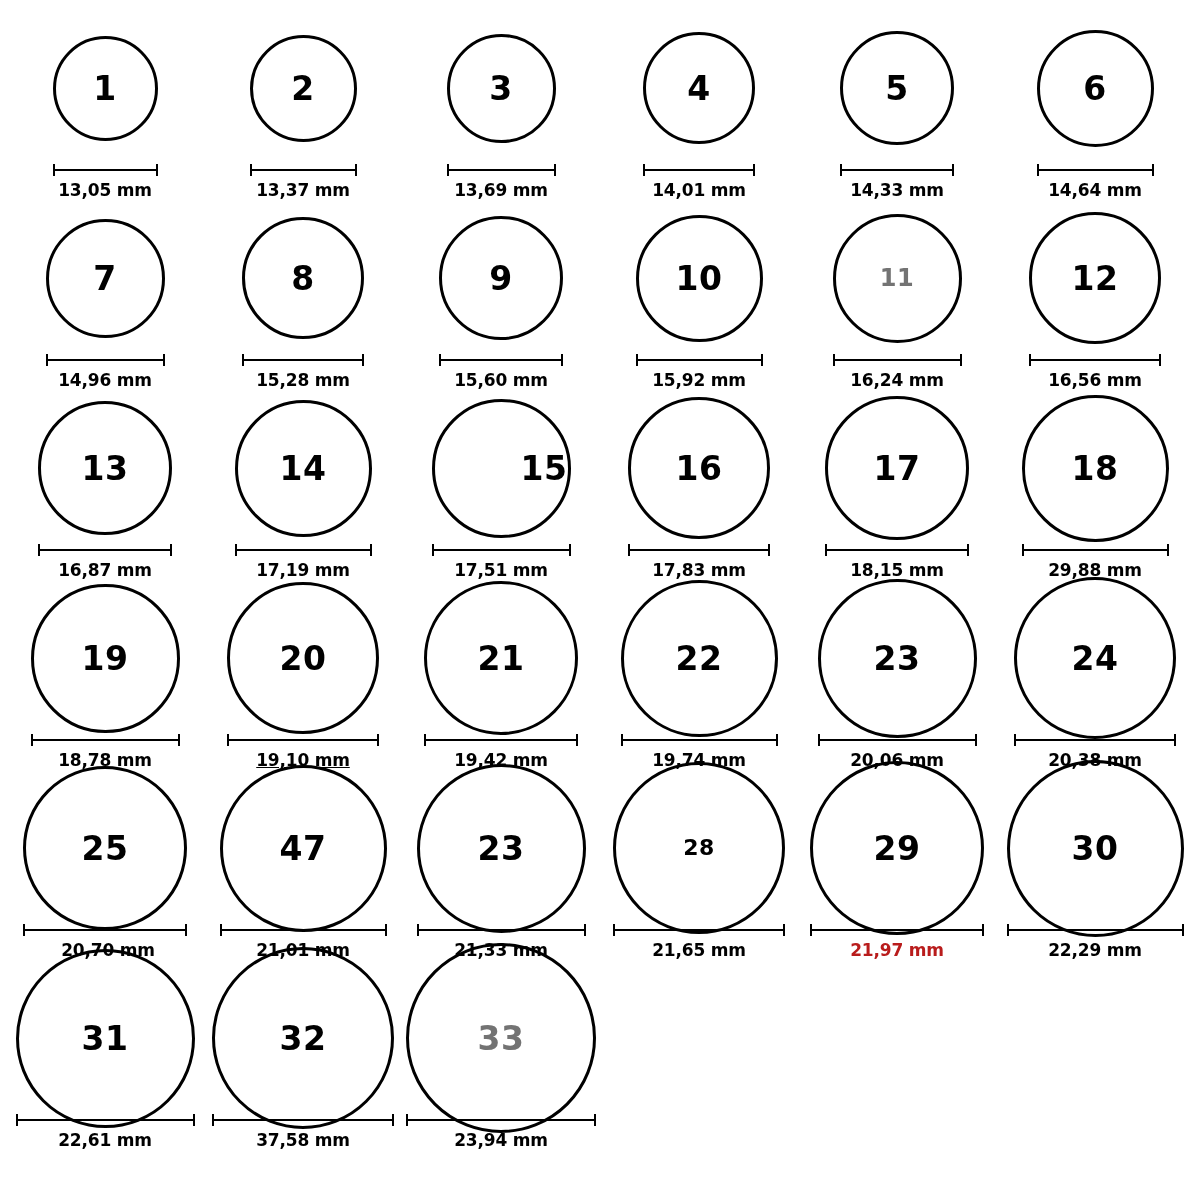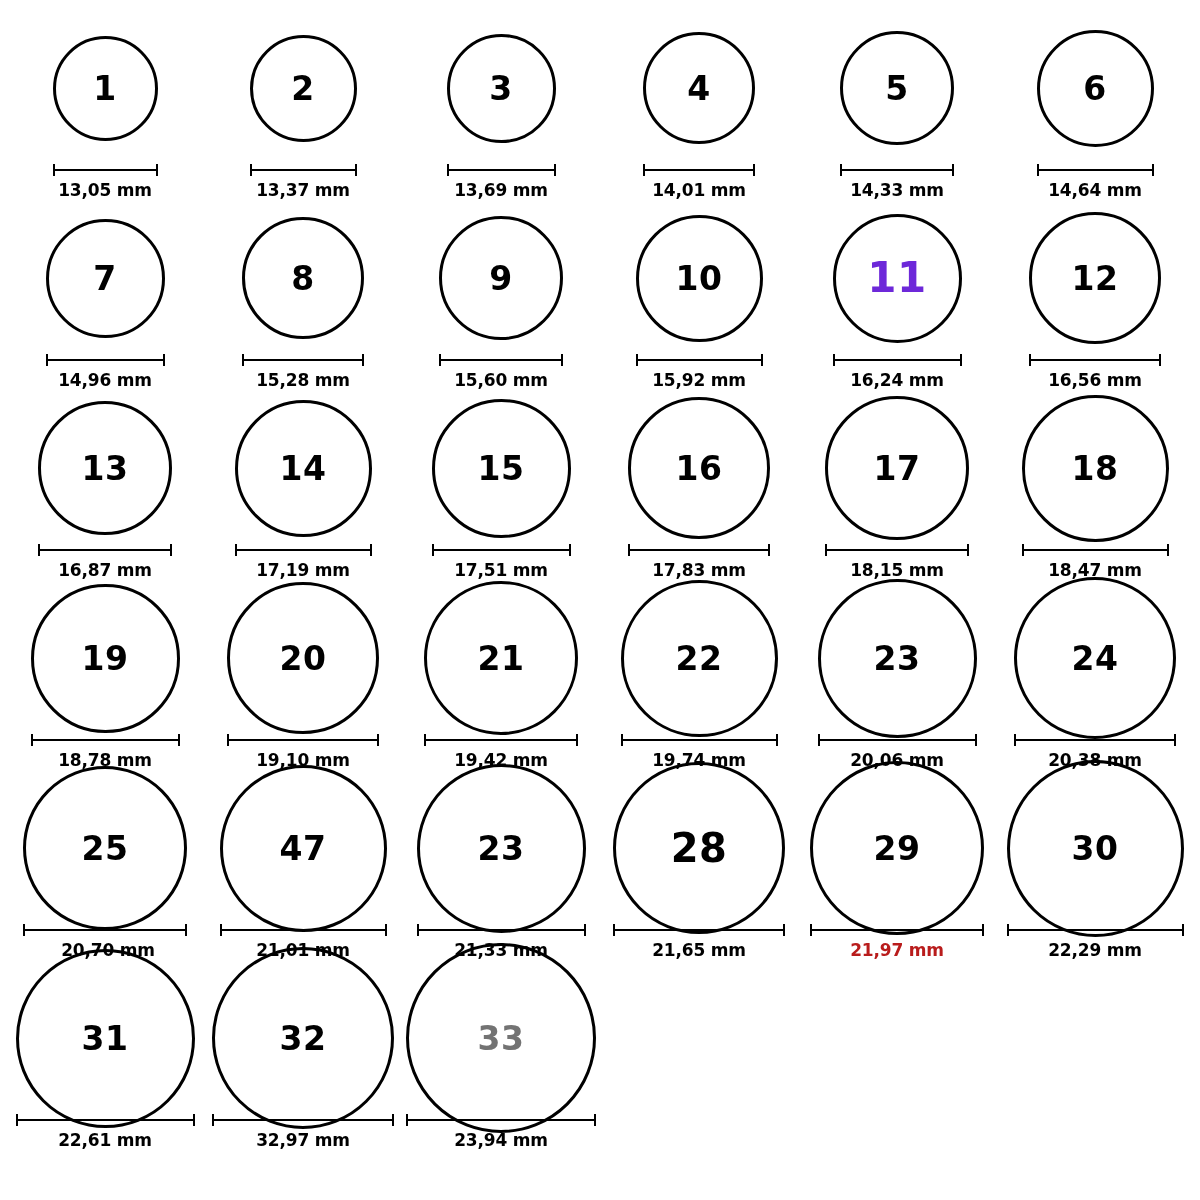--- a/index.html
+++ b/index.html
@@ -242,21 +242,21 @@
             <div class="bar" style="background: rgb(0, 0, 0);"></div>
             <div class="tick left" style="background: rgb(0, 0, 0);"></div>
             <div class="tick right" style="background: rgb(0, 0, 0);"></div>
           </div>
           <div class="mm" style="color: rgb(0, 0, 0);">15,92 mm</div>
         </div>
       </div>
       <div class="cell">
         <div class="ring-wrap">
           <div class="ring" style="width: 129px; height: 129px; border-color: rgb(0, 0, 0);">
-            <div class="ring-label" style="font-size: 42px; color: #6d28d9;">11</div>
+            <div class="ring-label" style="font-size: 24px; color: #737373;">11</div>
           </div>
         </div>
         <div class="dim">
           <div class="caliper" style="width: 129px;">
             <div class="bar" style="background: rgb(0, 0, 0);"></div>
             <div class="tick left" style="background: rgb(0, 0, 0);"></div>
             <div class="tick right" style="background: rgb(0, 0, 0);"></div>
           </div>
           <div class="mm" style="color: rgb(0, 0, 0);">16,24 mm</div>
         </div>
@@ -301,21 +301,21 @@
           <div class="caliper" style="width: 137px;">
             <div class="bar" style="background: rgb(0, 0, 0);"></div>
             <div class="tick left" style="background: rgb(0, 0, 0);"></div>
             <div class="tick right" style="background: rgb(0, 0, 0);"></div>
           </div>
           <div class="mm" style="color: rgb(0, 0, 0);">17,19 mm</div>
         </div>
       </div>
       <div class="cell">
         <div class="ring-wrap">
-          <div class="ring" style="width: 139px; height: 139px; border-color: rgb(0, 0, 0);">
+          <div class="ring" style="width: 139px; height: 139px; border-color: rgb(0, 0, 0); justify-content: flex-end;">
             <div class="ring-label" style="font-size: 33px; color: rgb(0, 0, 0);">15</div>
           </div>
         </div>
         <div class="dim">
           <div class="caliper" style="width: 139px;">
             <div class="bar" style="background: rgb(0, 0, 0);"></div>
             <div class="tick left" style="background: rgb(0, 0, 0);"></div>
             <div class="tick right" style="background: rgb(0, 0, 0);"></div>
           </div>
           <div class="mm" style="color: rgb(0, 0, 0);">17,51 mm</div>
@@ -356,21 +356,21 @@
           <div class="ring" style="width: 147px; height: 147px; border-color: rgb(0, 0, 0);">
             <div class="ring-label" style="font-size: 33px; color: rgb(0, 0, 0);">18</div>
           </div>
         </div>
         <div class="dim">
           <div class="caliper" style="width: 147px;">
             <div class="bar" style="background: rgb(0, 0, 0);"></div>
             <div class="tick left" style="background: rgb(0, 0, 0);"></div>
             <div class="tick right" style="background: rgb(0, 0, 0);"></div>
           </div>
-          <div class="mm" style="color: rgb(0, 0, 0);">18,47 mm</div>
+          <div class="mm" style="color: rgb(0, 0, 0);">29,88 mm</div>
         </div>
       </div>
       <div class="cell">
         <div class="ring-wrap">
           <div class="ring" style="width: 149px; height: 149px; border-color: rgb(0, 0, 0);">
             <div class="ring-label" style="font-size: 33px; color: rgb(0, 0, 0);">19</div>
           </div>
         </div>
         <div class="dim">
           <div class="caliper" style="width: 149px;">
@@ -386,21 +386,21 @@
           <div class="ring" style="width: 152px; height: 152px; border-color: rgb(0, 0, 0);">
             <div class="ring-label" style="font-size: 33px; color: rgb(0, 0, 0);">20</div>
           </div>
         </div>
         <div class="dim">
           <div class="caliper" style="width: 152px;">
             <div class="bar" style="background: rgb(0, 0, 0);"></div>
             <div class="tick left" style="background: rgb(0, 0, 0);"></div>
             <div class="tick right" style="background: rgb(0, 0, 0);"></div>
           </div>
-          <div class="mm" style="color: rgb(0, 0, 0);">19,10 mm</div>
+          <div class="mm" style="color: rgb(0, 0, 0); text-decoration: underline;">19,10 mm</div>
         </div>
       </div>
       <div class="cell">
         <div class="ring-wrap">
           <div class="ring" style="width: 154px; height: 154px; border-color: rgb(0, 0, 0);">
             <div class="ring-label" style="font-size: 33px; color: rgb(0, 0, 0);">21</div>
           </div>
         </div>
         <div class="dim">
           <div class="caliper" style="width: 154px;">
@@ -497,21 +497,21 @@
             <div class="bar" style="background: rgb(0, 0, 0);"></div>
             <div class="tick left" style="background: rgb(0, 0, 0);"></div>
             <div class="tick right" style="background: rgb(0, 0, 0);"></div>
           </div>
           <div class="mm" style="color: rgb(0, 0, 0);">21,33 mm</div>
         </div>
       </div>
       <div class="cell">
         <div class="ring-wrap">
           <div class="ring" style="width: 172px; height: 172px; border-color: rgb(0, 0, 0);">
-            <div class="ring-label" style="font-size: 40px; color: rgb(0, 0, 0);">28</div>
+            <div class="ring-label" style="font-size: 22px; color: rgb(0, 0, 0);">28</div>
           </div>
         </div>
         <div class="dim">
           <div class="caliper" style="width: 172px;">
             <div class="bar" style="background: rgb(0, 0, 0);"></div>
             <div class="tick left" style="background: rgb(0, 0, 0);"></div>
             <div class="tick right" style="background: rgb(0, 0, 0);"></div>
           </div>
           <div class="mm" style="color: rgb(0, 0, 0);">21,65 mm</div>
         </div>
@@ -566,21 +566,21 @@
           <div class="ring" style="width: 182px; height: 182px; border-color: rgb(0, 0, 0);">
             <div class="ring-label" style="font-size: 33px; color: rgb(0, 0, 0);">32</div>
           </div>
         </div>
         <div class="dim">
           <div class="caliper" style="width: 182px;">
             <div class="bar" style="background: rgb(0, 0, 0);"></div>
             <div class="tick left" style="background: rgb(0, 0, 0);"></div>
             <div class="tick right" style="background: rgb(0, 0, 0);"></div>
           </div>
-          <div class="mm" style="color: rgb(0, 0, 0);">32,97 mm</div>
+          <div class="mm" style="color: rgb(0, 0, 0);">37,58 mm</div>
         </div>
       </div>
       <div class="cell">
         <div class="ring-wrap">
           <div class="ring" style="width: 190px; height: 190px; border-color: rgb(0, 0, 0);">
             <div class="ring-label" style="font-size: 33px; color: #737373;">33</div>
           </div>
         </div>
         <div class="dim">
           <div class="caliper" style="width: 190px;">

